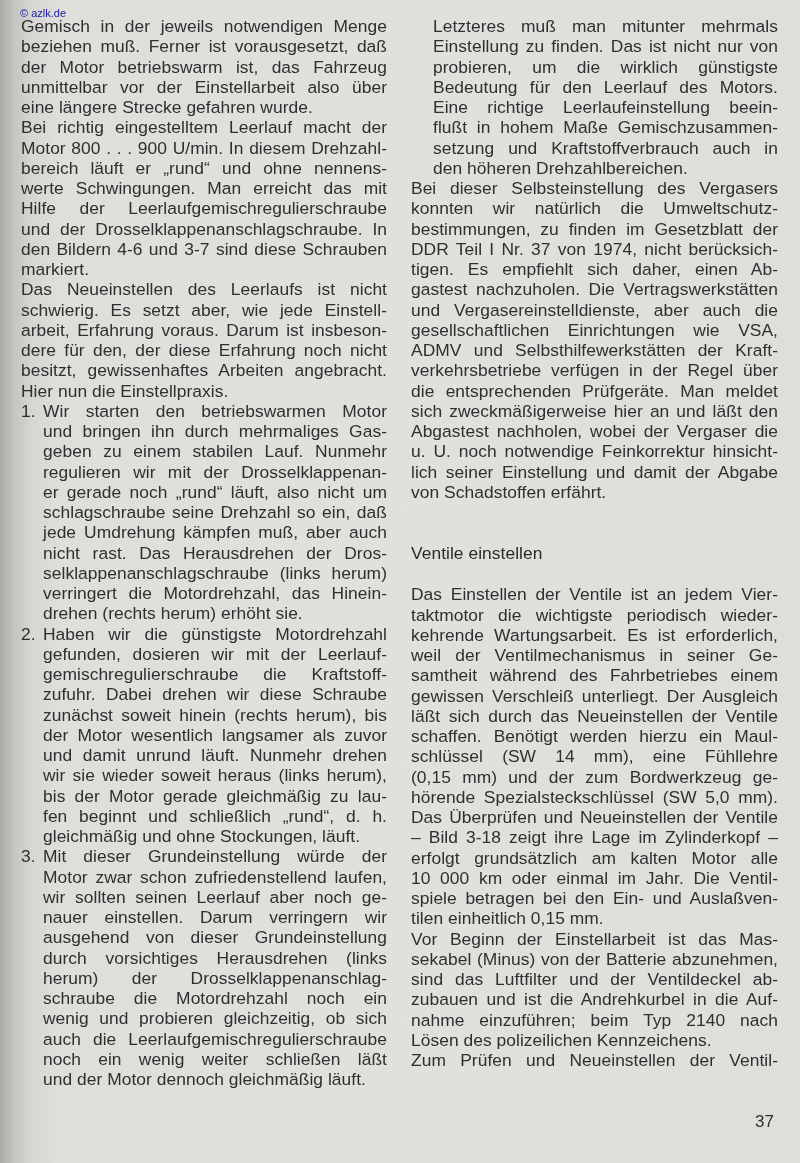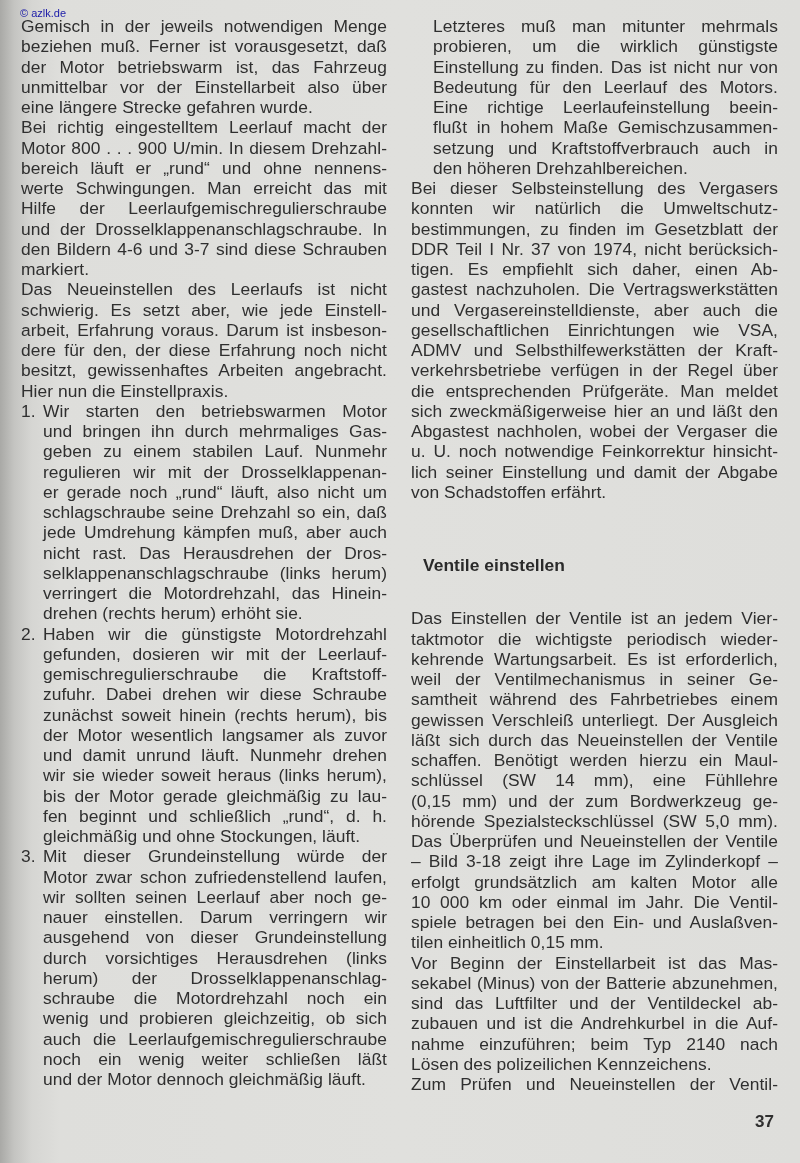--- a/index.html
+++ b/index.html
@@ -59,32 +59,31 @@
     .list-item {
       position: relative;
       padding-left: 22px;
     }
     .list-num {
       position: absolute;
       left: 0;
       top: 0;
     }
     .heading {
-      font-weight: bold;
+      font-weight: normal;
       font-size: 17.4px;
-      margin: 12px;
+      margin: 0;
       color: #2a2a2a;
     }
     .page-number {
       position: absolute;
       left: 755px;
       top: 1112px;
       font-size: 17px;
       color: #2f2f2f;
-      font-weight: bold;
     }
     .spacer-heading-top { height: 41px; }
     .spacer-heading-bottom { height: 21px; }
   </style>
 </head>
 <body>
 
 <div class="watermark">© azlk.de</div>
 
 <div class="col col-left">
@@ -156,22 +155,22 @@
         <span class="line">auch die Leerlaufgemischregulierschraube</span>
         <span class="line">noch ein wenig weiter schließen läßt</span>
         <span class="line last">und der Motor dennoch gleichmäßig läuft.</span>
       </div>
     </div>
 </div>
 
 <div class="col col-right">
   <div class="indent-block">
       <span class="line">Letzteres muß man mitunter mehrmals</span>
+      <span class="line">Einstellung zu finden. Das ist nicht nur von</span>
       <span class="line">probieren, um die wirklich günstigste</span>
-      <span class="line">Einstellung zu finden. Das ist nicht nur von</span>
       <span class="line">Bedeutung für den Leerlauf des Motors.</span>
       <span class="line">Eine richtige Leerlaufeinstellung beein-</span>
       <span class="line">flußt in hohem Maße Gemischzusammen-</span>
       <span class="line">setzung und Kraftstoffverbrauch auch in</span>
       <span class="line last">den höheren Drehzahlbereichen.</span>
     </div>
   <div>
       <span class="line">Bei dieser Selbsteinstellung des Vergasers</span>
       <span class="line">konnten wir natürlich die Umweltschutz-</span>
       <span class="line">bestimmungen, zu finden im Gesetzblatt der</span>

